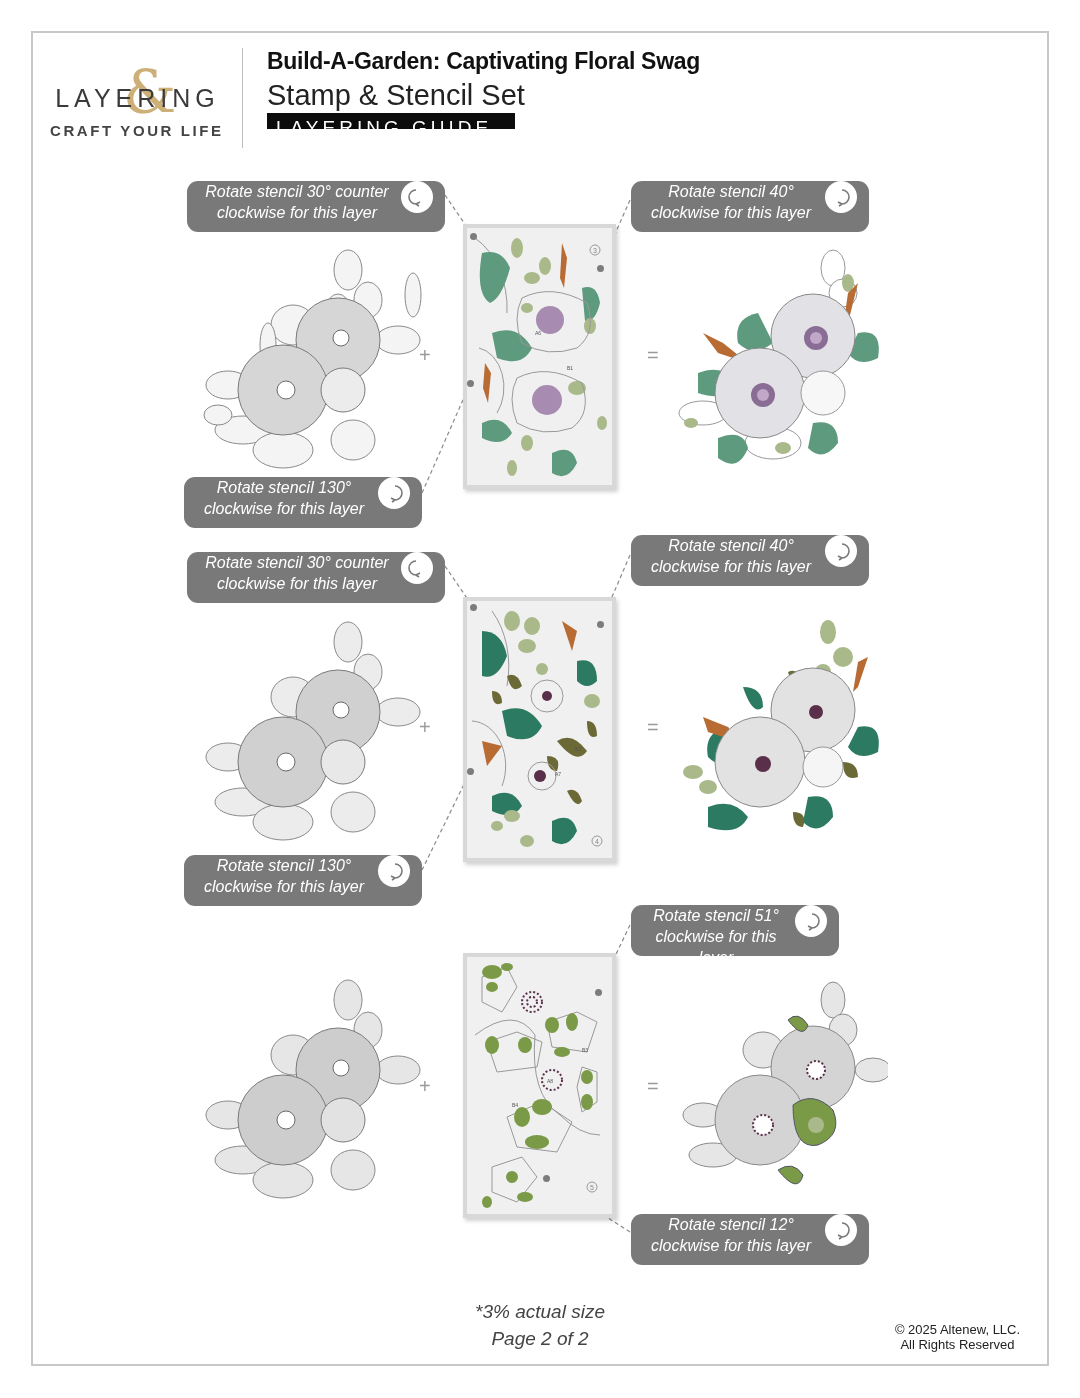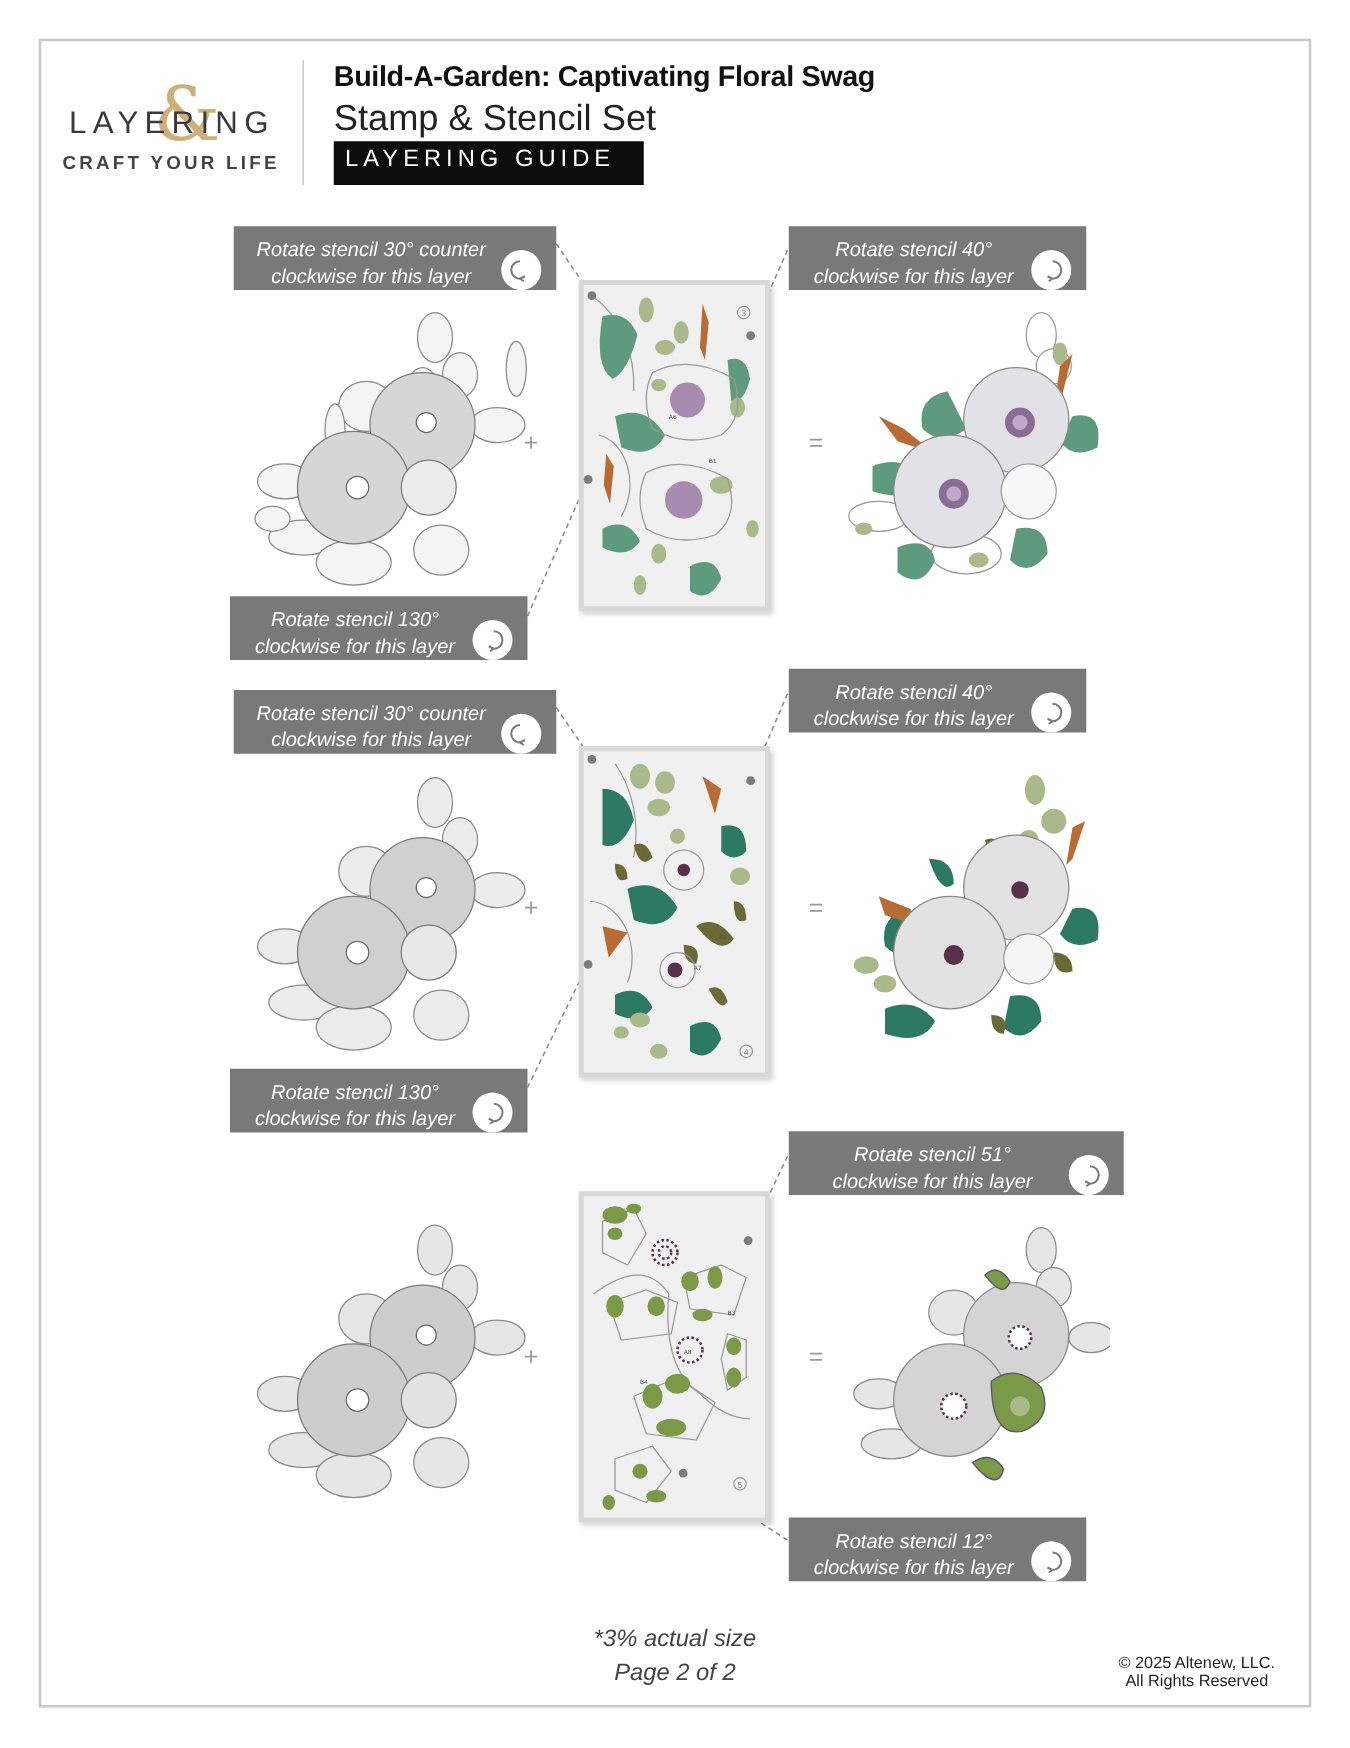--- a/index.html
+++ b/index.html
@@ -9,24 +9,24 @@
   .page-frame { position: absolute; left: 31px; top: 31px; width: 1018px; height: 1335px; border: 2px solid #c8c8c8; background: #fff; }
 
   
   .logo { position: absolute; left: 50px; top: 62px; width: 175px; height: 80px; }
   .logo-word { position: absolute; left: 0; top: 22px; width: 175px; text-align: center; font-size: 25px; letter-spacing: 5px; color: #3a3a3a; font-weight: 400; }
   .logo-amp { position: absolute; left: 73px; top: 0px; font-family: "DejaVu Serif", serif; font-size: 60px; color: #c8a86a; line-height: 1; opacity: 0.9; }
   .logo-tag { position: absolute; left: 0; top: 60px; width: 175px; text-align: left; font-size: 15px; letter-spacing: 2.6px; color: #444; font-weight: bold; }
   .header-divider { position: absolute; left: 242px; top: 48px; width: 1px; height: 100px; background: #bdbdbd; }
   .title { position: absolute; left: 267px; top: 48px; font-size: 23px; font-weight: 700; color: #111; letter-spacing: -0.3px; }
   .subtitle { position: absolute; left: 267px; top: 79px; font-size: 29px; color: #222; }
-  .guide-badge { position: absolute; left: 267px; top: 113px; height: 35px; width: 248px; background: #0c0c0c; color: #fff; font-size: 19px; letter-spacing: 4px; line-height: 30px; padding-left: 9px; }
+  .guide-badge { position: absolute; left: 267px; top: 113px; height: 16px; width: 248px; background: #0c0c0c; color: #fff; font-size: 19px; letter-spacing: 4px; line-height: 30px; padding-left: 9px; }
 
   
-  .callout { position: absolute; height: 51px; background: #7a7979; color: #fff; font-style: italic; font-size: 16px; line-height: 21px; display: flex; align-items: flex-end; }
+  .callout { position: absolute; height: 51px; background: #7a7979; color: #fff; font-style: italic; font-size: 16px; line-height: 21px; display: flex; align-items: flex-start; border-radius: 11px; }
   .callout .ctext { flex: 1; text-align: center; padding-left: 6px; }
   .callout .cicon { width: 32px; height: 32px; border-radius: 50%; background: #fff; margin-right: 12px; display: flex; align-items: center; justify-content: center; flex-shrink: 0; }
   .callout .cicon svg { width: 20px; height: 20px; }
 
   
   .stencil { position: absolute; width: 153px; height: 265px; background: #f1f0f0; border: 4px solid #d9d8d8; box-shadow: 2px 3px 4px rgba(0,0,0,0.18); }
   .stencil svg { position: absolute; left: 0; top: 0; width: 100%; height: 100%; }
 
   .pin { position: absolute; width: 7px; height: 7px; border-radius: 50%; background: #7c7c7c; }
 
@@ -356,21 +356,21 @@
     <g fill="#f5f5f5" stroke="#999">
         <circle cx="150" cy="155" r="20"></circle>
       </g>
     <g fill="#5a2f4a">
         <circle cx="143" cy="100" r="7"></circle>
         <circle cx="90" cy="152" r="8"></circle>
       </g>
   </svg>
 </div>
 
-<div class="callout" style="left:631px;top:905px;width:268px;">
+<div class="callout" style="left:631px;top:905px;width:208px;">
   <div class="ctext"><span>Rotate stencil 51°</span><br><span>clockwise for this layer</span></div>
   <div class="cicon">
       <svg viewBox="0 0 20 20">
         <path d="M11 3 A7 7 0 0 1 11 17" stroke="#7a7979" stroke-width="1.6" fill="none"></path>
         <path d="M11 17 L7 15 M11 17 L8 19" stroke="#7a7979" stroke-width="1.6" fill="none"></path>
       </svg>
     </div>
 </div>
 <div class="callout" style="left:631px;top:1214px;width:238px;">
   <div class="ctext"><span>Rotate stencil 12°</span><br><span>clockwise for this layer</span></div>

